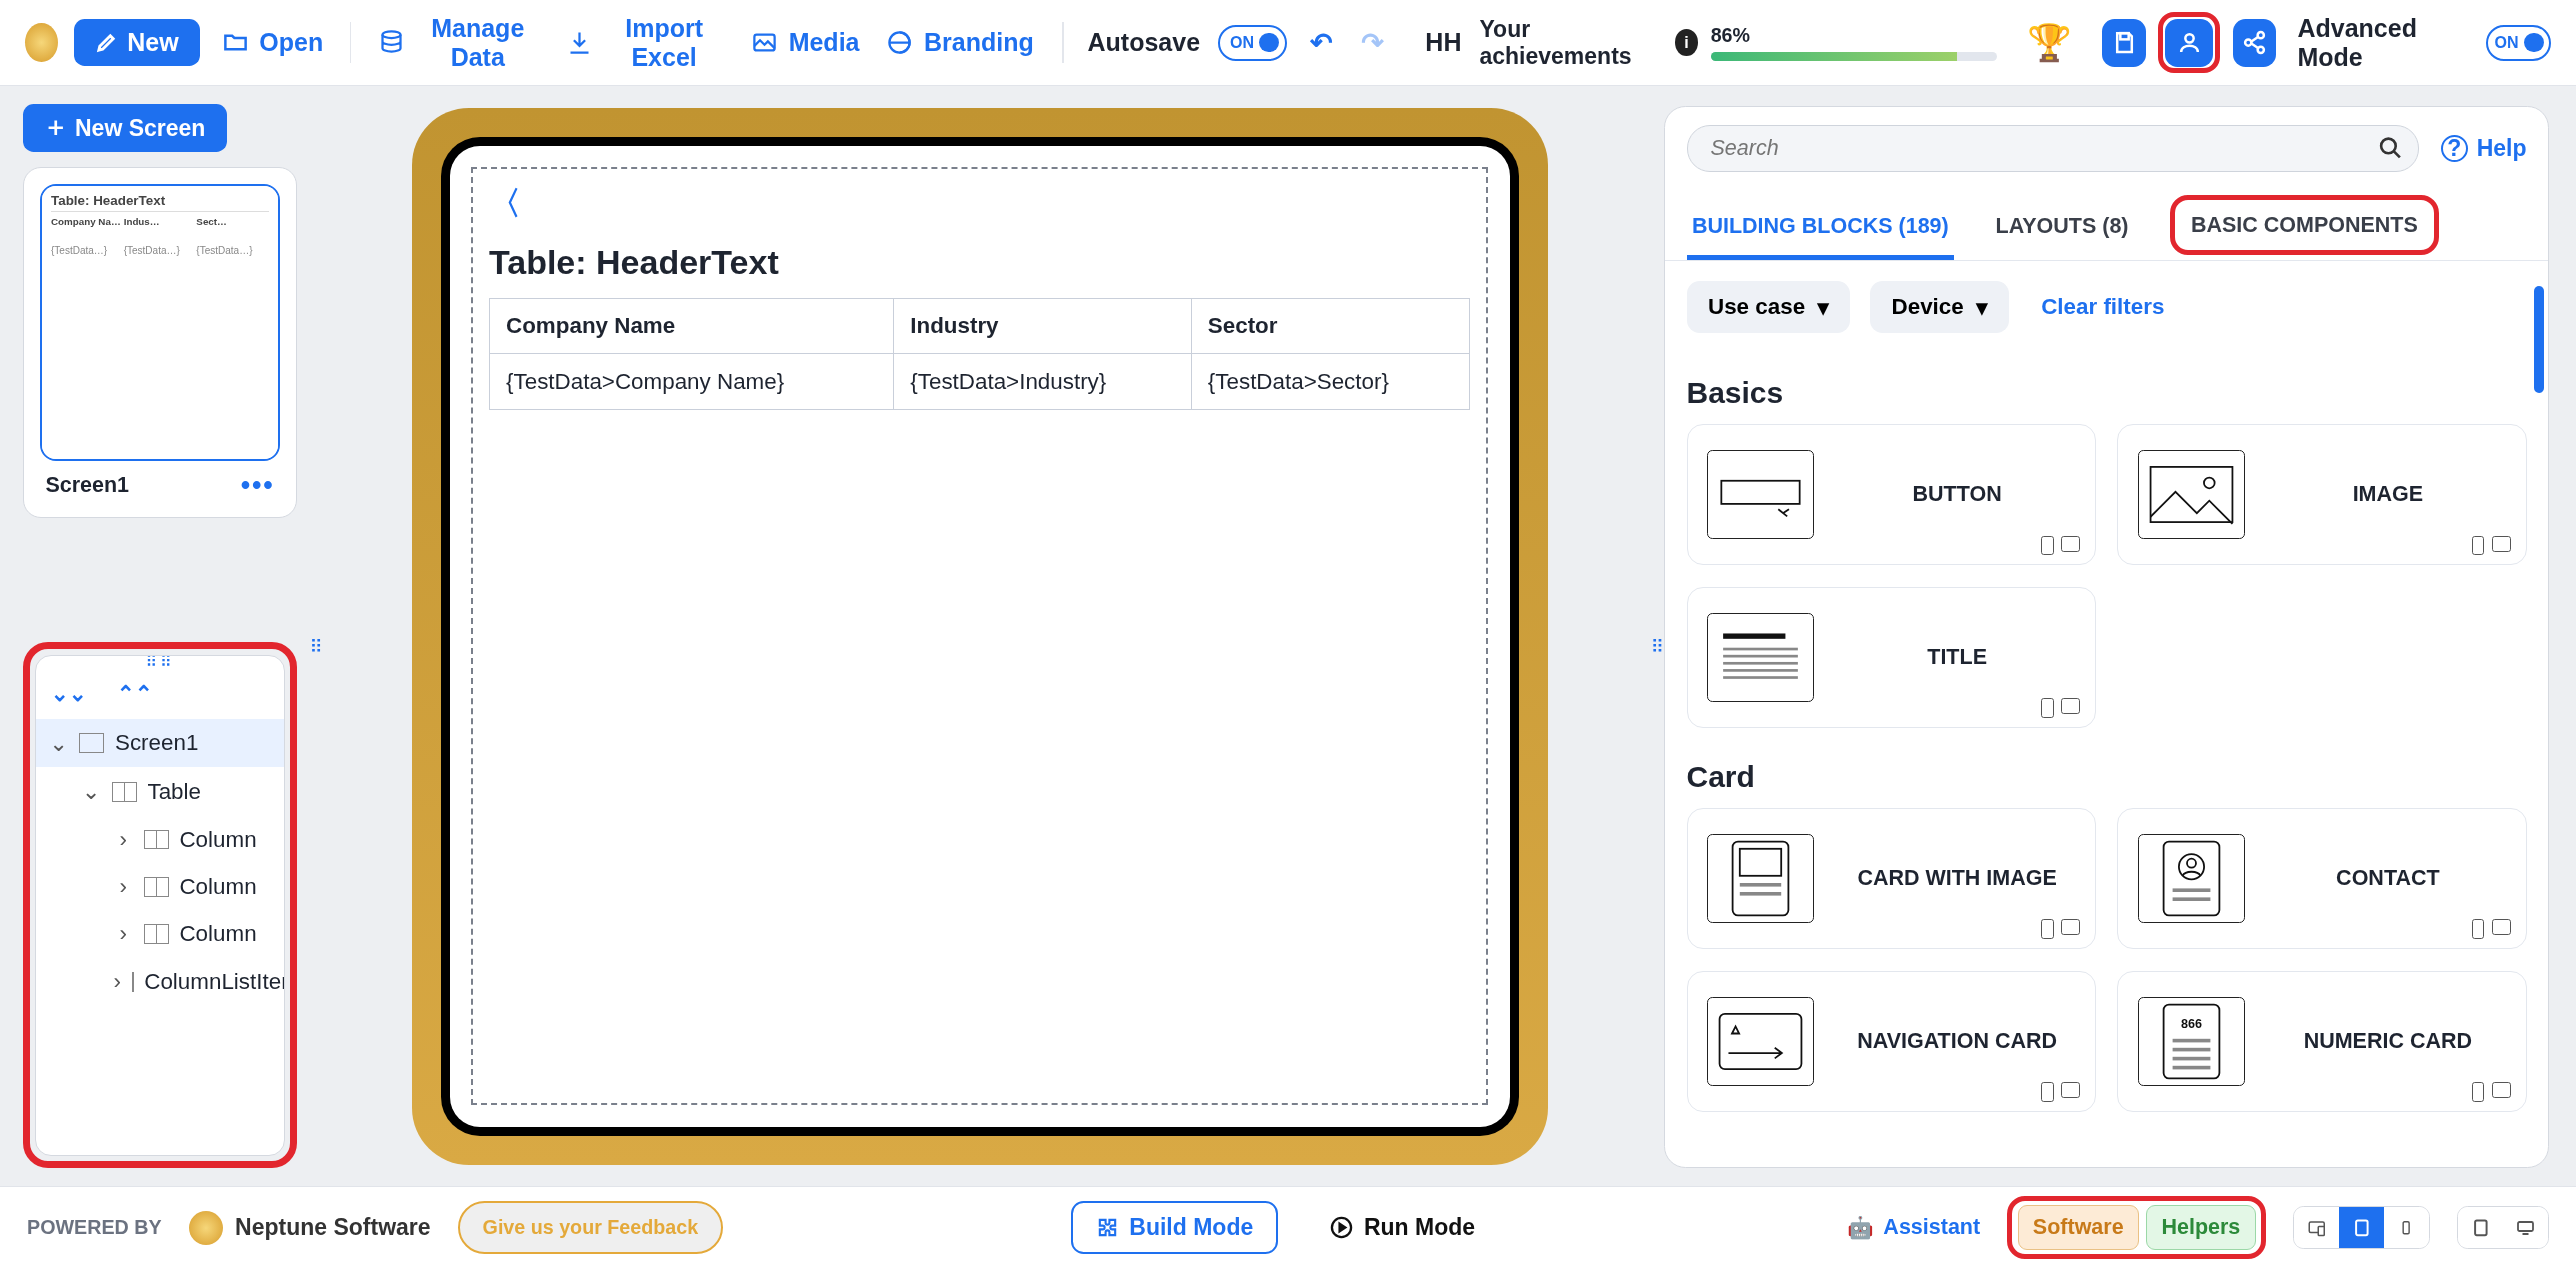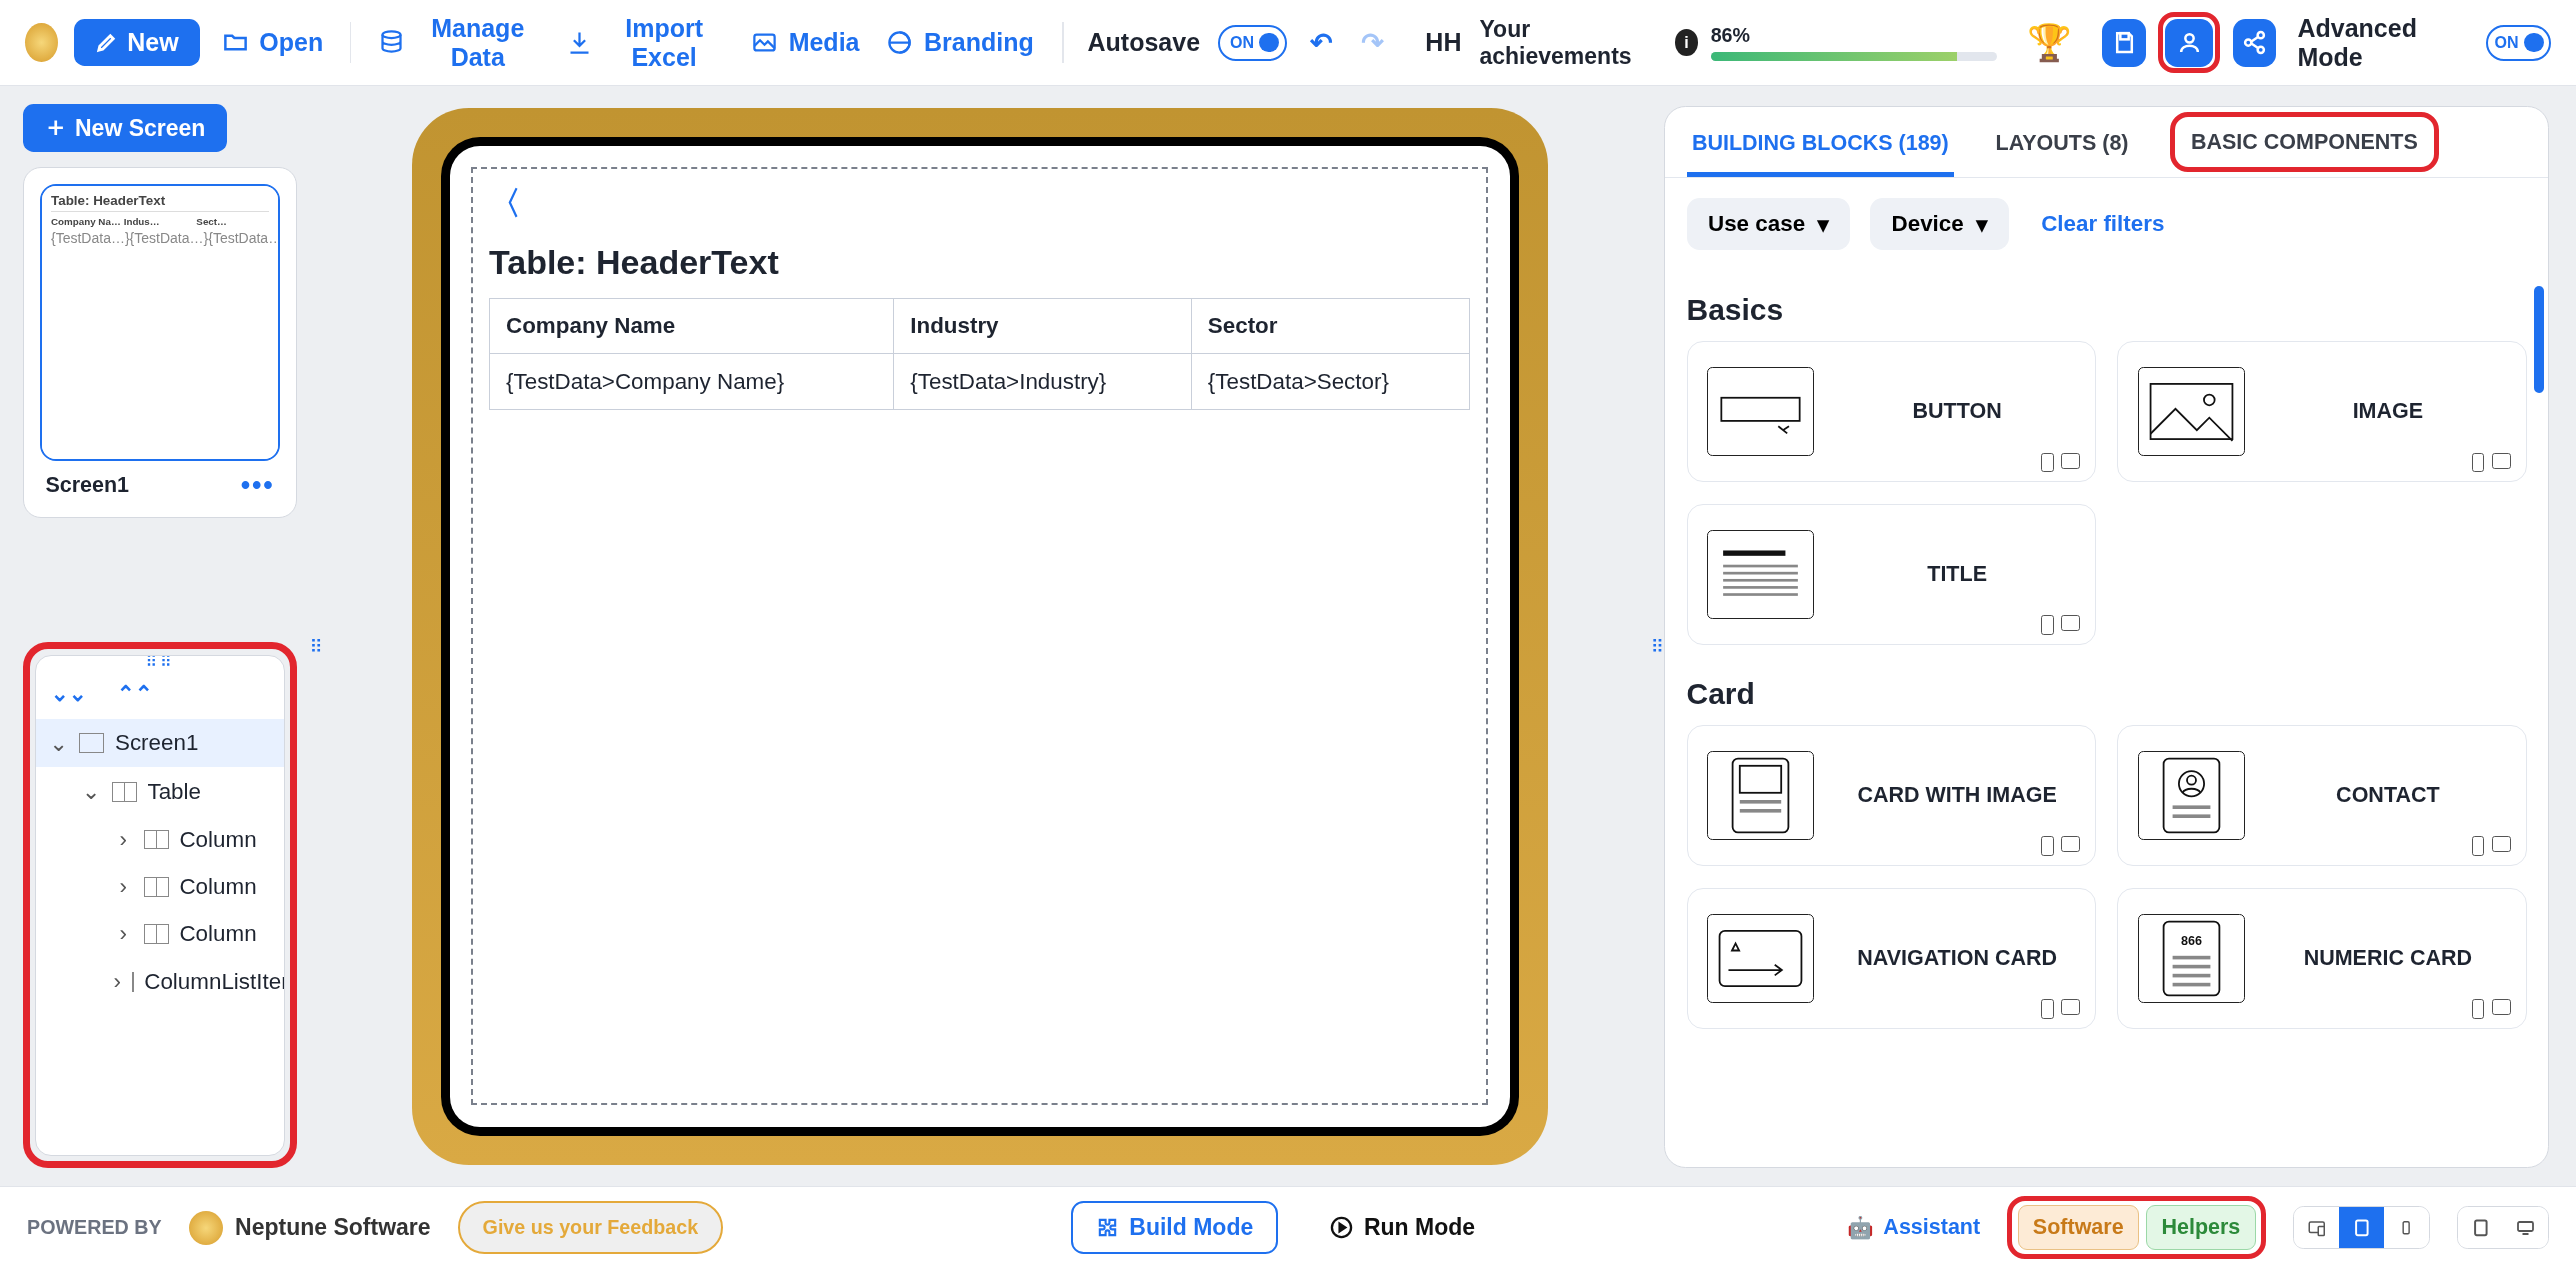--- a/index.html
+++ b/index.html
@@ -249,21 +249,21 @@
 
     <div class="screens-panel">
       <div class="screen-thumb">
         <div class="thumb-body">
           <div style="font-weight:800;font-size:13.4px;border-bottom:0.9px solid #ddd;padding-bottom:3.6px;margin-bottom:3.6px">Table: HeaderText</div>
           <div style="display:flex;font-size:9.8px;font-weight:700">
               <span style="flex:1">Company Na…</span>
               <span style="flex:1">Indus…</span>
               <span style="flex:1">Sect…</span>
             </div>
-          <div style="display:flex;font-size:14px;margin-top:3px;color:#888">
+          <div style="display:flex;font-size:10px;margin-top:18px;color:#888">
               <span style="flex:1">{TestData…}</span>
               <span style="flex:1">{TestData…}</span>
               <span style="flex:1">{TestData…}</span>
             </div>
         </div>
       </div>
       <div class="screen-name-row">
         <span class="screen-name">Screen1</span>
         <span class="dots">•••</span>
       </div>
@@ -340,20 +340,35 @@
           </table>
         </div>
       </div>
         </div>
     </div>
     <span class="drag-right">⠿</span>
   </div>
 
   <div class="right-col">
     <div class="right-inner">
+      <div class="search-row">
+        <div class="search">
+          <input placeholder="Search" style="">
+          <span class="mag">
+            <svg width="25" height="25" viewBox="0 0 24 24" fill="none" stroke="#333" stroke-width="2.5">
+                <circle cx="10" cy="10" r="7"></circle>
+                <path d="M21 21l-6-6"></path>
+              </svg>
+          </span>
+        </div>
+        <span class="help">
+          <span style="width:27px;height:27px;border:2.7px solid var(--blue-medium);border-radius:50%;display:inline-flex;align-items:center;justify-content:center;font-weight:900">?</span>
+          <span>Help</span>
+        </span>
+      </div>
 
       <div class="tabs">
         <div class="tab active">BUILDING BLOCKS (189)</div>
         <div class="tab">LAYOUTS (8)</div>
         <div class="tab hl">BASIC COMPONENTS</div>
       </div>
 
       <div class="filter-row">
         <button class="pill">
             <span>Use case</span>

